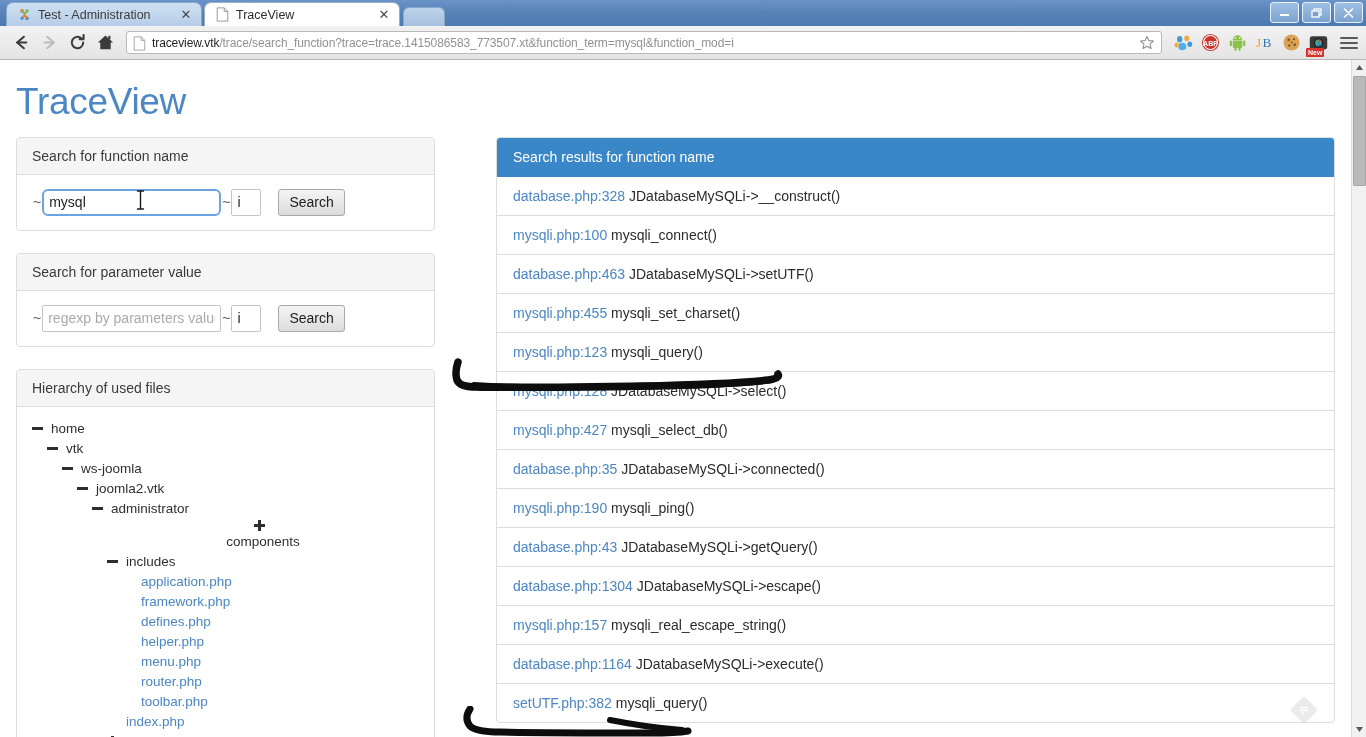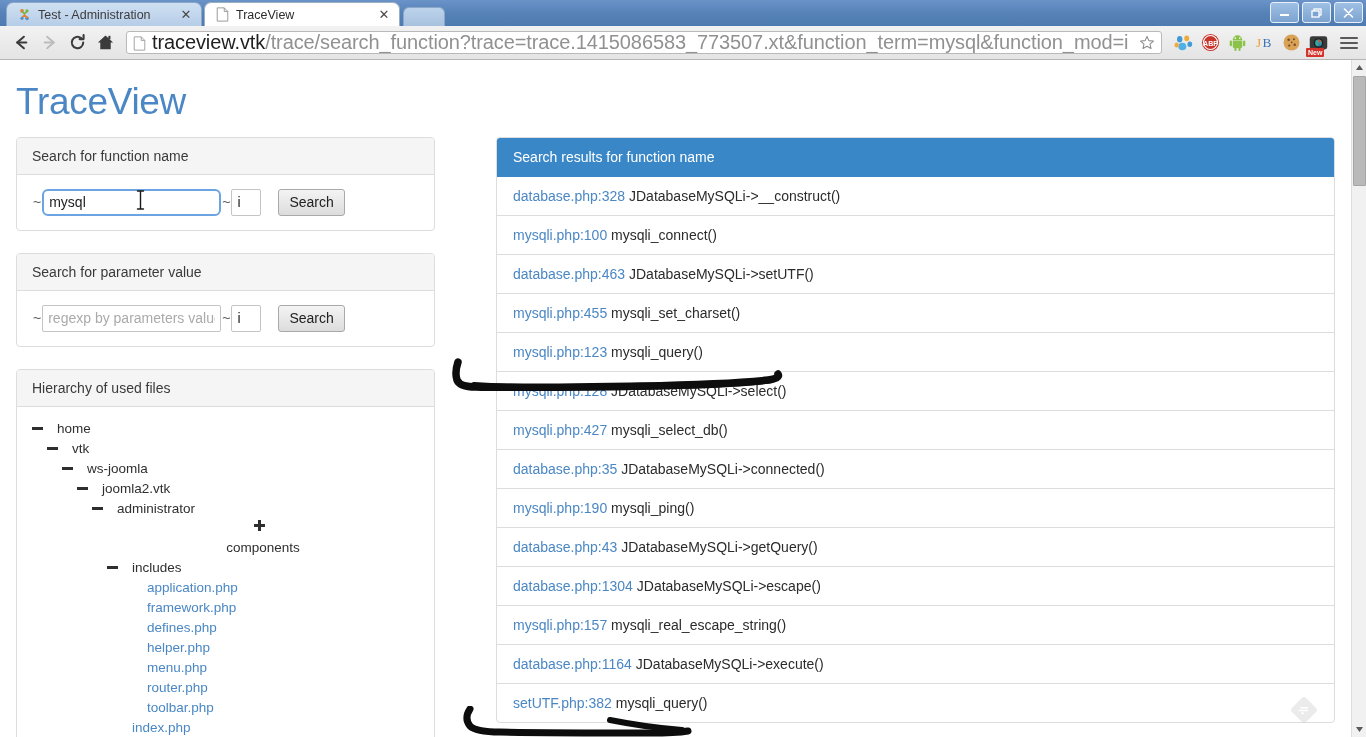--- a/index.html
+++ b/index.html
@@ -130,21 +130,21 @@
     margin: 0 6px;
     display: flex;
     align-items: center;
     padding: 0 4px;
     box-sizing: border-box;
     position: relative;
     overflow: hidden;
   }
   .page-icon { width: 14px; height: 14px; flex:0 0 14px; margin: 0 5px 0 2px; }
   .url-text {
-    font-size: 20px;
+    font-size: 12px;
     white-space: nowrap;
     overflow: hidden;
     color: #919191;
     letter-spacing: -0.1px;
   }
   .url-domain { color: #1f1f1f; }
   .star-icon {
     position: absolute; right: 6px; top: 3px;
     width: 16px; height: 16px;
     color: #8a8a8a;
@@ -266,21 +266,20 @@
   }
 
   
   .tree { padding: 12px 15px 10px 15px; font-size: 13.5px; }
   .tree-row {
     line-height: 20px;
     white-space: nowrap;
     color: #2f2f2f;
     display: flex;
     align-items: center;
-    gap: 6px;
   }
   .tw-minus, .tw-plus {
     display: inline-block;
     width: 13px; height: 13px;
     position: relative;
     margin-right: 6px;
     flex: 0 0 13px;
   }
   .tw-minus::before {
     content: "";

